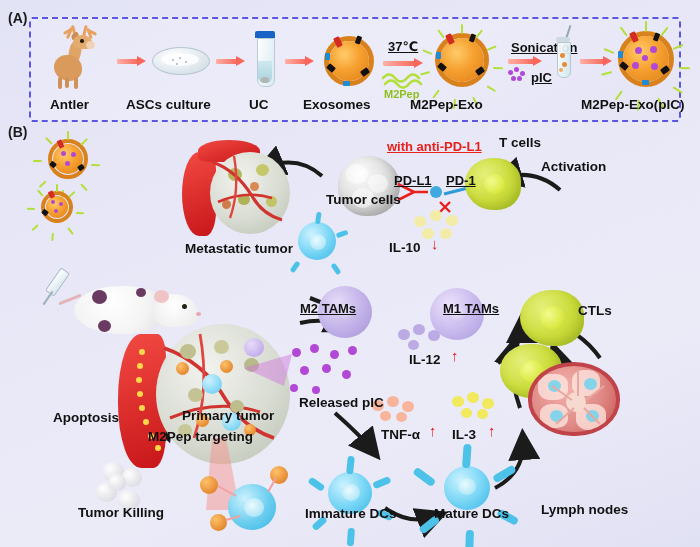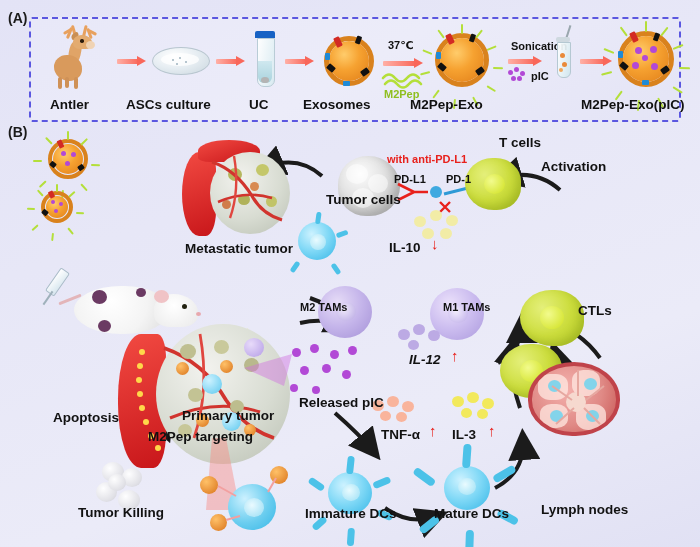--- a/index.html
+++ b/index.html
@@ -9,21 +9,21 @@
     position:relative;
     width:700px;height:547px;
     overflow:hidden;
     background:linear-gradient(160deg,#e3e3f6 0%,#e7e7f7 35%,#ebebf8 70%,#e1e1f4 100%);
   }
 
   
   .abs{position:absolute;}
   .lbl{position:absolute;color:#111;font-weight:700;white-space:nowrap;line-height:1;}
   .lbl.sm{font-size:11px;}
-  .lbl.md{font-size:11px;}
+  .lbl.md{font-size:13px;text-decoration:underline;}
   .lbl.lg{font-size:13.5px;}
   .red{color:#e8211c;}
   .panel-tag{position:absolute;font-size:14px;font-weight:700;color:#1a1a1a;}
 
   
   #panelA{
     position:absolute;left:29px;top:17px;width:648px;height:101px;
     border:2px dashed #5b57e0;border-radius:3px;
     background:linear-gradient(150deg,#e8e8f8 0%,#ececf9 50%,#e4e4f6 100%);
   }
@@ -615,21 +615,21 @@
     </div>
 
     <div class="cyto" style="left:452px;top:274px;width:46px;height:30px;">
       <i style="left:0;top:4px;width:12px;height:11px;background:#f2e95c;"></i>
       <i style="left:15px;top:0px;width:12px;height:11px;background:#f2e95c;"></i>
       <i style="left:30px;top:6px;width:12px;height:11px;background:#f2e95c;"></i>
       <i style="left:9px;top:16px;width:11px;height:10px;background:#f2e95c;"></i>
       <i style="left:25px;top:17px;width:11px;height:10px;background:#f2e95c;"></i>
     </div>
 
-    <div class="lbl md red" style="left:387px;top:22px;margin-top:14px;">with anti-PD-L1</div>
+    <div class="lbl md red" style="left:387px;top:22px;">with anti-PD-L1</div>
     <div class="lbl lg" style="left:499px;top:18px;">T cells</div>
     <div class="lbl lg" style="left:541px;top:42px;">Activation</div>
     <div class="lbl md" style="left:394px;top:56px;">PD-L1</div>
     <div class="lbl md" style="left:446px;top:56px;">PD-1</div>
     <div class="lbl lg" style="left:326px;top:75px;">Tumor cells</div>
     <div class="lbl lg" style="left:185px;top:124px;">Metastatic tumor</div>
     <div class="lbl lg" style="left:578px;top:186px;">CTLs</div>
     <div class="lbl md" style="left:300px;top:184px;">M2 TAMs</div>
     <div class="lbl md" style="left:443px;top:184px;">M1 TAMs</div>
     <div class="lbl lg" style="left:299px;top:278px;">Released pIC</div>
@@ -639,21 +639,21 @@
     <div class="lbl lg" style="left:78px;top:388px;">Tumor Killing</div>
     <div class="lbl lg" style="left:305px;top:389px;">Immature DCs</div>
     <div class="lbl lg" style="left:434px;top:389px;">Mature DCs</div>
     <div class="lbl lg" style="left:541px;top:385px;">Lymph nodes</div>
 
     <div class="abs" style="left:389px;top:120px;">
       <span class="lbl lg" style="position:relative;">IL-10</span>
       <span class="lbl lg red" style="left:42px;top:-2px;font-size:15px;">↓</span>
     </div>
 
-    <div class="abs" style="left:409px;top:232px;font-style:italic;">
+    <div class="abs" style="left:409px;top:232px;">
       <span class="lbl lg" style="position:relative;">IL-12</span>
       <span class="lbl lg red" style="left:42px;top:-2px;font-size:15px;">↑</span>
     </div>
 
     <div class="abs" style="left:381px;top:307px;">
       <span class="lbl lg" style="position:relative;">TNF-α</span>
       <span class="lbl lg red" style="left:48px;top:-2px;font-size:15px;">↑</span>
     </div>
 
     <div class="abs" style="left:452px;top:307px;">

